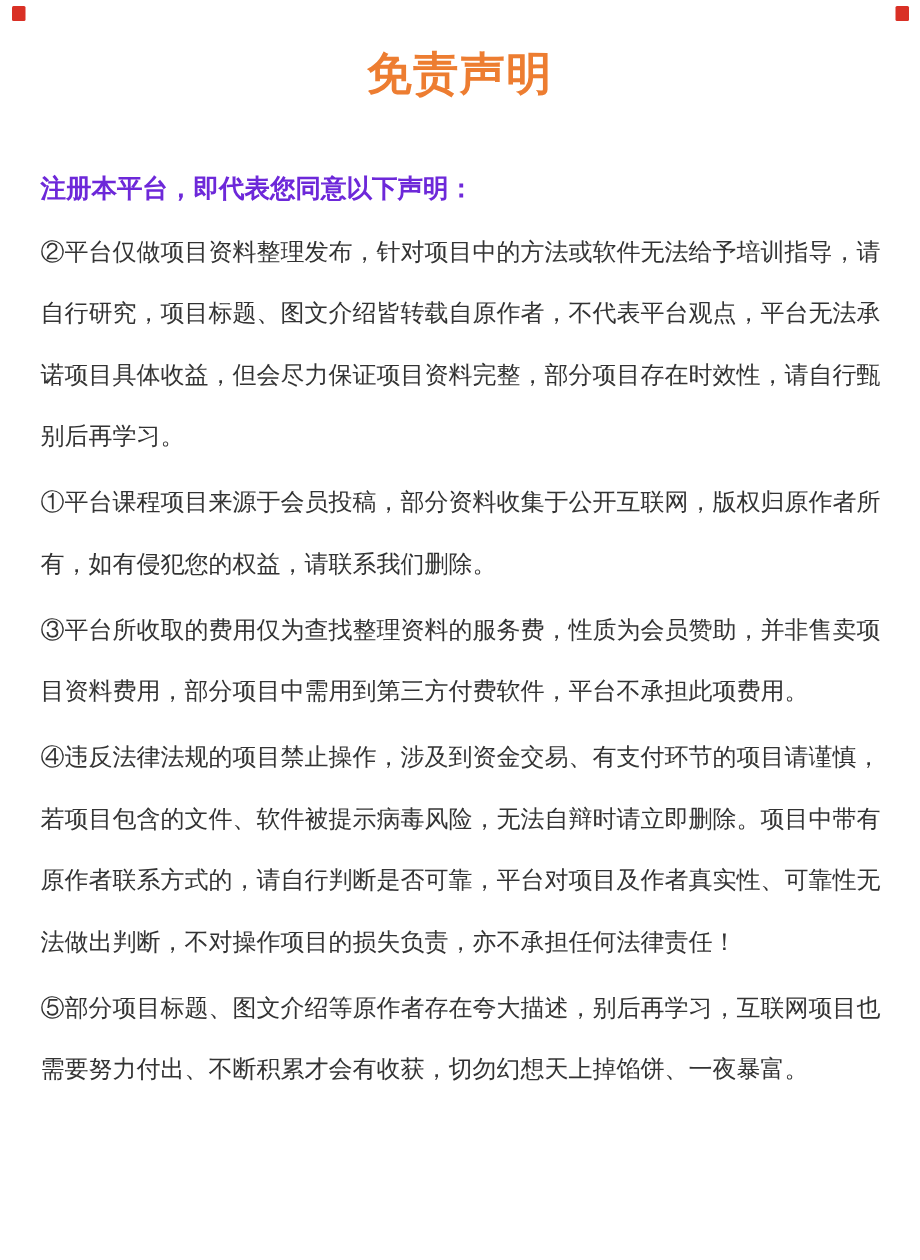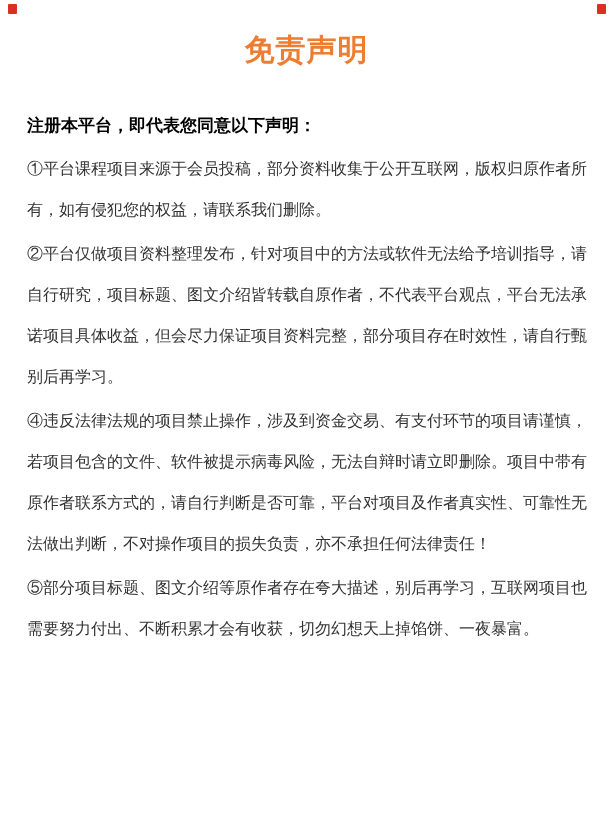--- a/index.html
+++ b/index.html
@@ -38,44 +38,46 @@
   }
   .content p {
     margin: 0 0 3px 0;
     font-size: 16px;
     line-height: 41px;
     color: #333333;
     white-space: pre-line;
     text-align: left;
   }
   .content p.intro {
-    color: #000000;
+    color: #6d28d9;
     font-weight: bold;
     font-size: 17px;
     white-space: normal;
     margin-bottom: 2px;
   }
 </style>
 </head>
 <body>
 
 <div class="page">
   <span class="corner-marker left"></span>
   <span class="corner-marker right"></span>
 
   <h1 class="title">免责声明</h1>
 
   <div class="content">
     <p class="intro">注册本平台，即代表您同意以下声明：</p>
-    <p>①平台课程项目来源于会员投稿，部分资料收集于公开互联网，版权归原作者所
-有，如有侵犯您的权益，请联系我们删除。</p>
     <p>②平台仅做项目资料整理发布，针对项目中的方法或软件无法给予培训指导，请
 自行研究，项目标题、图文介绍皆转载自原作者，不代表平台观点，平台无法承
 诺项目具体收益，但会尽力保证项目资料完整，部分项目存在时效性，请自行甄
 别后再学习。</p>
+    <p>①平台课程项目来源于会员投稿，部分资料收集于公开互联网，版权归原作者所
+有，如有侵犯您的权益，请联系我们删除。</p>
+    <p>③平台所收取的费用仅为查找整理资料的服务费，性质为会员赞助，并非售卖项
+目资料费用，部分项目中需用到第三方付费软件，平台不承担此项费用。</p>
     <p>④违反法律法规的项目禁止操作，涉及到资金交易、有支付环节的项目请谨慎，
 若项目包含的文件、软件被提示病毒风险，无法自辩时请立即删除。项目中带有
 原作者联系方式的，请自行判断是否可靠，平台对项目及作者真实性、可靠性无
 法做出判断，不对操作项目的损失负责，亦不承担任何法律责任！</p>
     <p>⑤部分项目标题、图文介绍等原作者存在夸大描述，别后再学习，互联网项目也
 需要努力付出、不断积累才会有收获，切勿幻想天上掉馅饼、一夜暴富。</p>
   </div>
 </div>
 
 </body></html>

